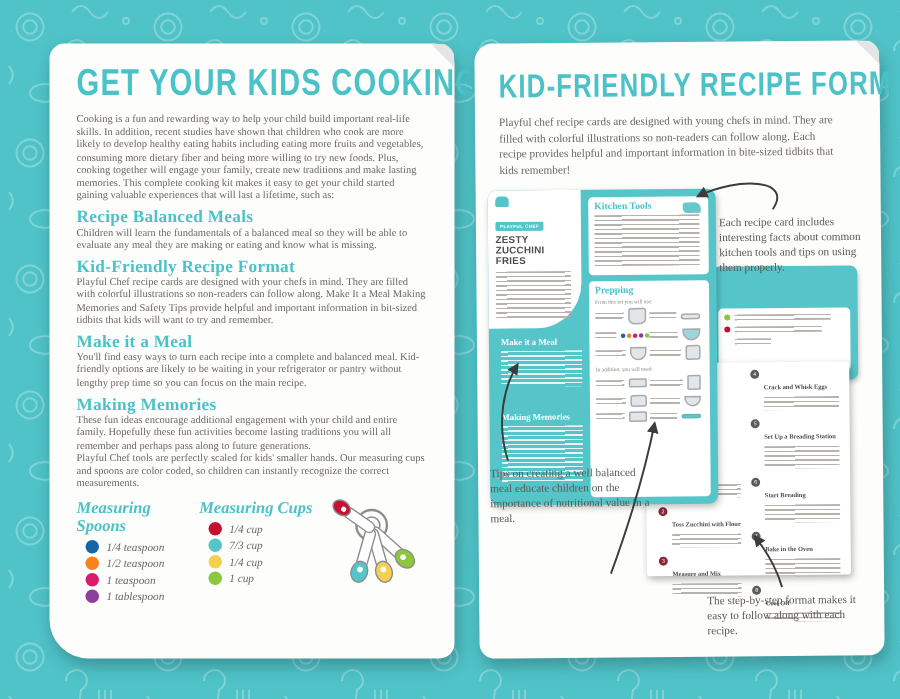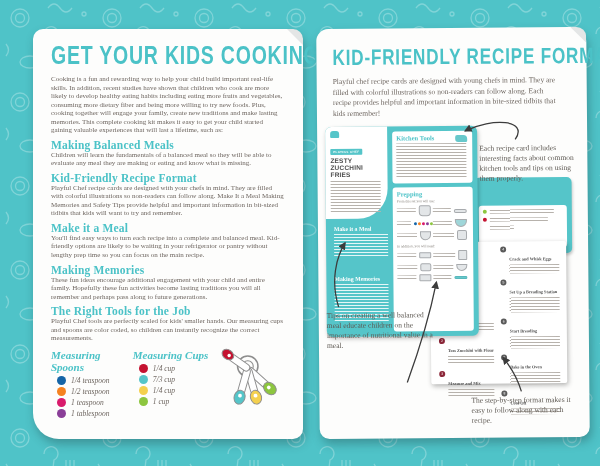--- a/index.html
+++ b/index.html
@@ -108,33 +108,32 @@
     <rect width="600" height="466" fill="url(#doodle)"></rect>
   </svg>
 
   <div class="page page-left">
     <div class="fold"></div>
 
     <div class="big-title">GET YOUR KIDS COOKING!</div>
 
     <p class="body-text intro">Cooking is a fun and rewarding way to help your child build important real-life skills. In addition, recent studies have shown that children who cook are more likely to develop healthy eating habits including eating more fruits and vegetables, consuming more dietary fiber and being more willing to try new foods. Plus, cooking together will engage your family, create new traditions and make lasting memories. This complete cooking kit makes it easy to get your child started gaining valuable experiences that will last a lifetime, such as:</p>
 
-    <div class="sec-head">Making Balanced Meals</div>
+    <div class="sec-head">Recipe Balanced Meals</div>
     <p class="body-text">Children will learn the fundamentals of a balanced meal so they will be able to evaluate any meal they are making or eating and know what is missing.</p>
 
     <div class="sec-head">Kid-Friendly Recipe Format</div>
     <p class="body-text">Playful Chef recipe cards are designed with your chefs in mind. They are filled with colorful illustrations so non-readers can follow along. Make It a Meal Making Memories and Safety Tips provide helpful and important information in bit-sized tidbits that kids will want to try and remember.</p>
 
     <div class="sec-head">Make it a Meal</div>
     <p class="body-text">You'll find easy ways to turn each recipe into a complete and balanced meal. Kid-friendly options are likely to be waiting in your refrigerator or pantry without lengthy prep time so you can focus on the main recipe.</p>
 
     <div class="sec-head">Making Memories</div>
     <p class="body-text">These fun ideas encourage additional engagement with your child and entire family. Hopefully these fun activities become lasting traditions you will all remember and perhaps pass along to future generations.</p>
 
-    <div class="sec-head">The Right Tools for the Job</div>
     <p class="body-text">Playful Chef tools are perfectly scaled for kids' smaller hands. Our measuring cups and spoons are color coded, so children can instantly recognize the correct measurements.</p>
 
     <div class="lists-row">
       <div class="mlist">
         <div class="mlist-head">Measuring Spoons</div>
         <div class="mrow">
           <span class="dot" style="background: rgb(21, 101, 167);"></span>
           <span class="mlabel">1/4 teaspoon</span>
         </div>
         <div class="mrow">

